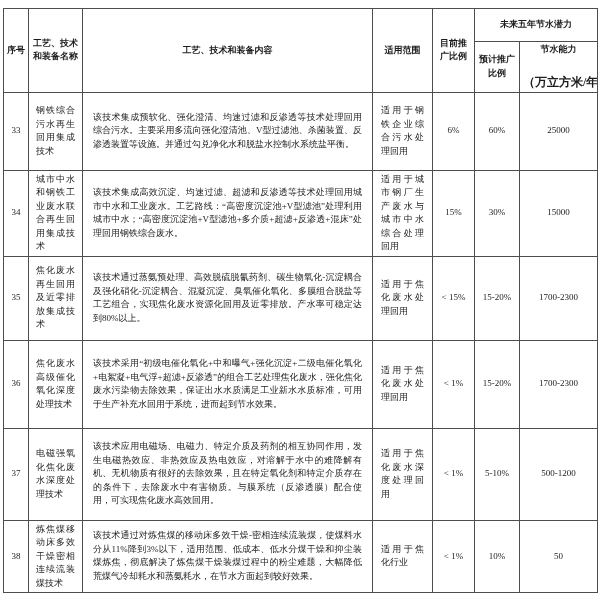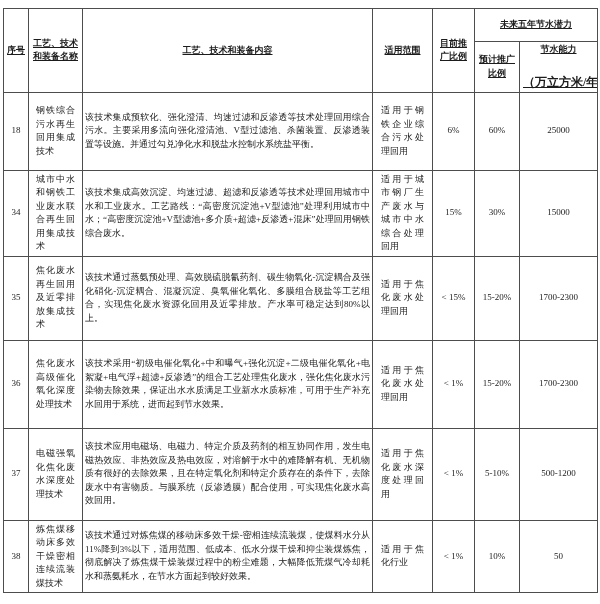--- a/index.html
+++ b/index.html
@@ -23,34 +23,33 @@
     line-height: 1.5;
     color: #1c1c1c;
     overflow: hidden;
     word-break: break-all;
   }
   th {
     font-weight: bold;
     font-size: 9.5px;
     text-align: center;
     padding: 1px 3px;
-    text-decoration: underline;
   }
   th .block-line { display: block; }
   th .nowrap { white-space: nowrap; font-size: 12px; margin-top: 16px; }
   td.c-no { text-align: center; padding: 0 2px; }
   td.c-name {
     text-align: justify;
     text-justify: inter-character;
     padding: 2px 7px;
   }
   td.c-content {
     text-align: justify;
     text-justify: inter-character;
-    padding: 3px 2px;
+    padding: 3px 10px;
     line-height: 1.55;
   }
   td.c-scope {
     text-align: justify;
     text-justify: inter-character;
     padding: 2px 8px;
     margin-left: 40px;
   }
   td.c-num { text-align: center; padding: 0 2px; }
 </style>
@@ -79,21 +78,21 @@
     </tr>
     <tr style="height:44px">
       <th>预计推广比例</th>
       <th>
         <span class="block-line">节水能力</span>
         <span class="block-line nowrap">（万立方米/年）</span>
       </th>
     </tr>
 
     <tr style="height:78px">
-      <td class="c-no">18</td>
+      <td class="c-no">33</td>
       <td class="c-name">钢铁综合污水再生回用集成技术</td>
       <td class="c-content">该技术集成预软化、强化澄清、均速过滤和反渗透等技术处理回用综合污水。主要采用多流向强化澄清池、V型过滤池、杀菌装置、反渗透装置等设施。并通过勾兑净化水和脱盐水控制水系统盐平衡。</td>
       <td class="c-scope">适用于钢铁企业综合污水处理回用</td>
       <td class="c-num">6%</td>
       <td class="c-num">60%</td>
       <td class="c-num">25000</td>
     </tr>
 
     <tr style="height:80px">
       <td class="c-no">34</td>

